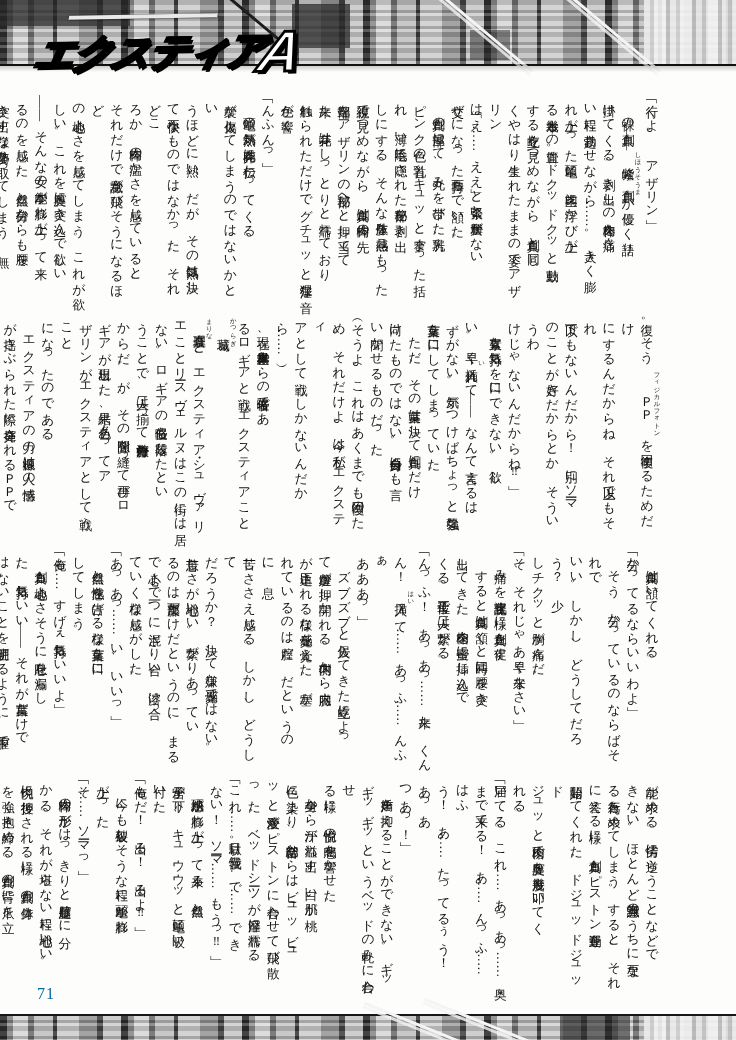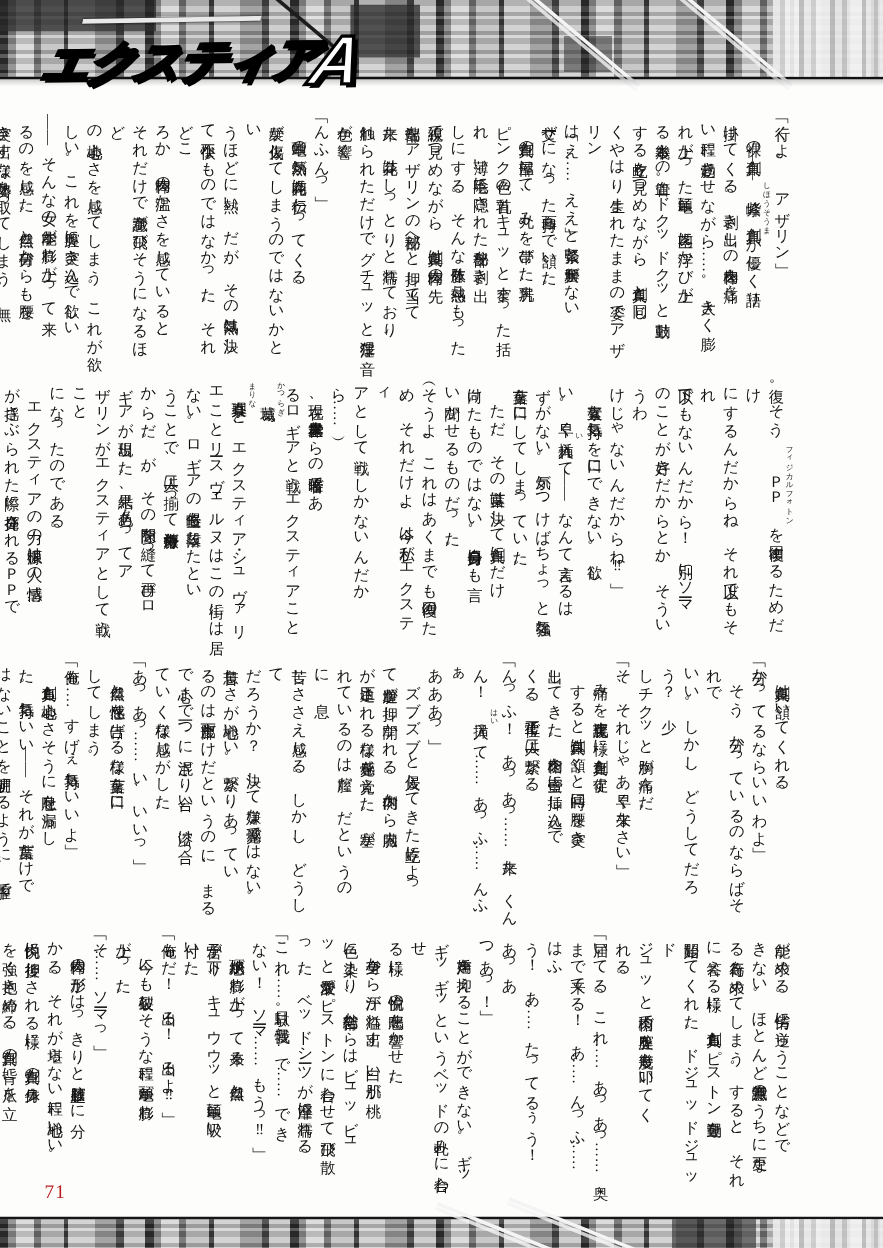--- a/index.html
+++ b/index.html
@@ -38,21 +38,21 @@
     font-size:12.8px;color:#141414;font-weight:500;}
   .band .tcol{line-height:18.93px;height:100%;letter-spacing:.35px;}
   .band1{top:95px;height:208px;}
   .band2{top:314px;height:217px;}
   .band3{top:548px;height:217px;}
   .band4{top:776px;height:212px;}
   ruby{ruby-align:center;}
   rt{font-size:6.4px;letter-spacing:0;color:#222;}
 
   .pagenum{position:absolute;left:37px;top:985px;font-family:"Liberation Serif","DejaVu Serif",serif;
-    font-size:16px;color:#b91c1c;letter-spacing:1px;}
+    font-size:16px;color:#0369a1;letter-spacing:1px;}
 </style>
 </head>
 <body>
 
 <div class="glitch header">
   <div class="side-light"></div>
   <div class="blocky" style="left:0;top:0;width:130px;height:26px;"></div>
   <div class="blocky" style="left:292px;top:4px;width:58px;height:44px;"></div>
   <div class="blocky" style="left:470px;top:30px;width:40px;height:30px;opacity:.5;"></div>
   <div class="streak" style="left:400px;top:22px;width:150px;transform:rotate(40deg);"></div>

